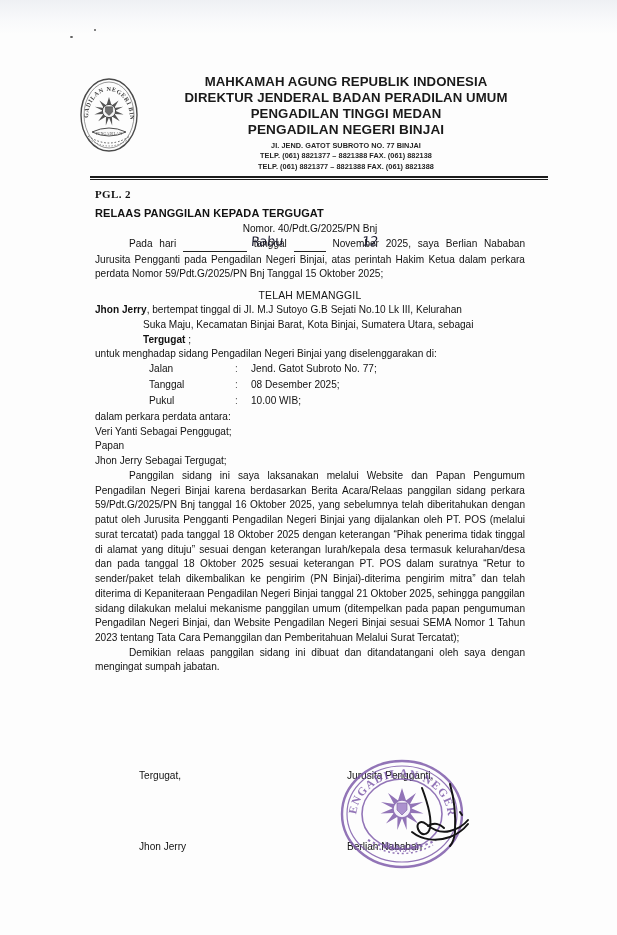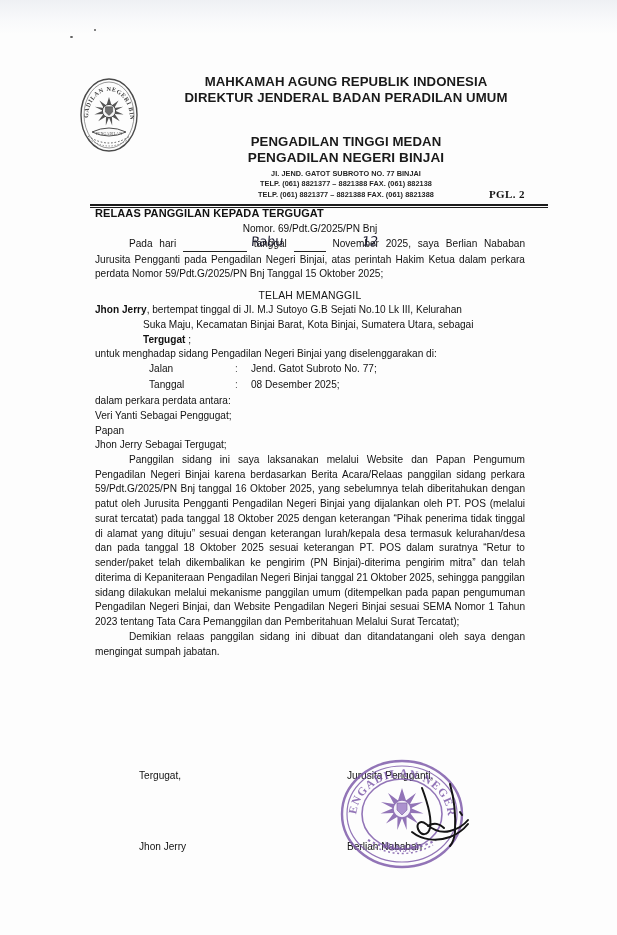--- a/index.html
+++ b/index.html
@@ -51,21 +51,21 @@
   }
   .lh-1, .lh-2, .lh-3, .lh-4 {
     font-weight: bold;
     color: #1a1a1a;
     letter-spacing: .1px;
     line-height: 1.22;
     text-align: center;
   }
   .lh-1 { font-size: 13.2px; }
   .lh-2 { font-size: 13.2px; }
-  .lh-3 { font-size: 13.2px; margin-top: 28px; }
+  .lh-3 { font-size: 13.2px; }
   .lh-4 { font-size: 13.6px; }
   .lh-sub {
     font-size: 7.3px;
     font-weight: bold;
     color: #242424;
     line-height: 1.42;
     margin-top: 2px;
     letter-spacing: .05px;
   }
   .rules {
@@ -80,21 +80,20 @@
   .doc {
     position: absolute;
     top: 186px;
     left: 95px;
     width: 430px;
     font-size: 10.1px;
     color: #121212;
     line-height: 1.46;
   }
   .pgl {
-    text-align: right;
     font-family: "Liberation Serif", serif;
     font-weight: bold;
     font-size: 11px;
     letter-spacing: .4px;
     margin-bottom: 3px;
   }
   .title {
     text-align: left;
     font-weight: bold;
     font-size: 11px;
@@ -250,21 +249,21 @@
       <div class="rule-thick"></div>
       <div class="rule-thin"></div>
     </div>
   </div>
 
   <div class="doc">
 
     <div class="pgl">PGL.  2</div>
 
     <div class="title">RELAAS PANGGILAN KEPADA  TERGUGAT</div>
-    <div class="subtitle">Nomor. 69/Pdt.G/2025/PN Bnj</div>
+    <div class="subtitle">Nomor. 40/Pdt.G/2025/PN Bnj</div>
 
     <p class="para indent gap-sm">
       <span>Pada hari</span>
       <span class="blank blank-day"><span class="hw">Rabu</span></span>
       <span>tanggal</span>
       <span class="blank blank-date"><span class="hw">12</span></span>
       <span>November 2025, saya Berlian Nababan Jurusita Pengganti pada Pengadilan Negeri Binjai, atas perintah Hakim Ketua dalam perkara perdata Nomor 59/Pdt.G/2025/PN Bnj Tanggal 15 Oktober 2025;</span>
     </p>
 
     <div class="section-head gap-sm">TELAH MEMANGGIL</div>
@@ -279,20 +278,25 @@
       <tbody>
           <tr>
         <td class="k">Jalan</td>
         <td class="c">:</td>
         <td class="v">Jend. Gatot Subroto No. 77;</td>
       </tr>
       <tr>
         <td class="k">Tanggal</td>
         <td class="c">:</td>
         <td class="v">08 Desember 2025;</td>
+      </tr>
+      <tr>
+        <td class="k">Pukul</td>
+        <td class="c">:</td>
+        <td class="v">10.00 WIB;</td>
       </tr>
     </tbody>
       </table>
 
     <p class="para">dalam perkara perdata antara:</p>
     <p class="para party">Veri Yanti Sebagai  Penggugat;</p>
     <p class="para party">Papan</p>
     <p class="para party">Jhon Jerry Sebagai  Tergugat;</p>
 
     <p class="para indent">Panggilan sidang ini saya laksanakan melalui Website dan Papan Pengumum Pengadilan Negeri Binjai karena berdasarkan Berita Acara/Relaas panggilan sidang perkara 59/Pdt.G/2025/PN Bnj tanggal 16 Oktober 2025, yang sebelumnya telah diberitahukan dengan patut oleh Jurusita Pengganti Pengadilan Negeri Binjai yang dijalankan oleh PT. POS (melalui surat tercatat) pada tanggal 18 Oktober 2025 dengan keterangan “Pihak penerima tidak tinggal di alamat yang dituju” sesuai dengan keterangan lurah/kepala desa termasuk kelurahan/desa dan pada tanggal 18 Oktober 2025  sesuai keterangan PT. POS dalam suratnya “Retur to sender/paket telah dikembalikan ke pengirim (PN Binjai)-diterima pengirim mitra” dan telah diterima di Kepaniteraan Pengadilan Negeri Binjai tanggal 21 Oktober 2025, sehingga panggilan sidang dilakukan melalui mekanisme panggilan umum (ditempelkan pada papan pengumuman Pengadilan Negeri Binjai, dan Website Pengadilan Negeri Binjai sesuai SEMA Nomor 1 Tahun 2023 tentang Tata Cara Pemanggilan dan Pemberitahuan Melalui Surat Tercatat);</p>

